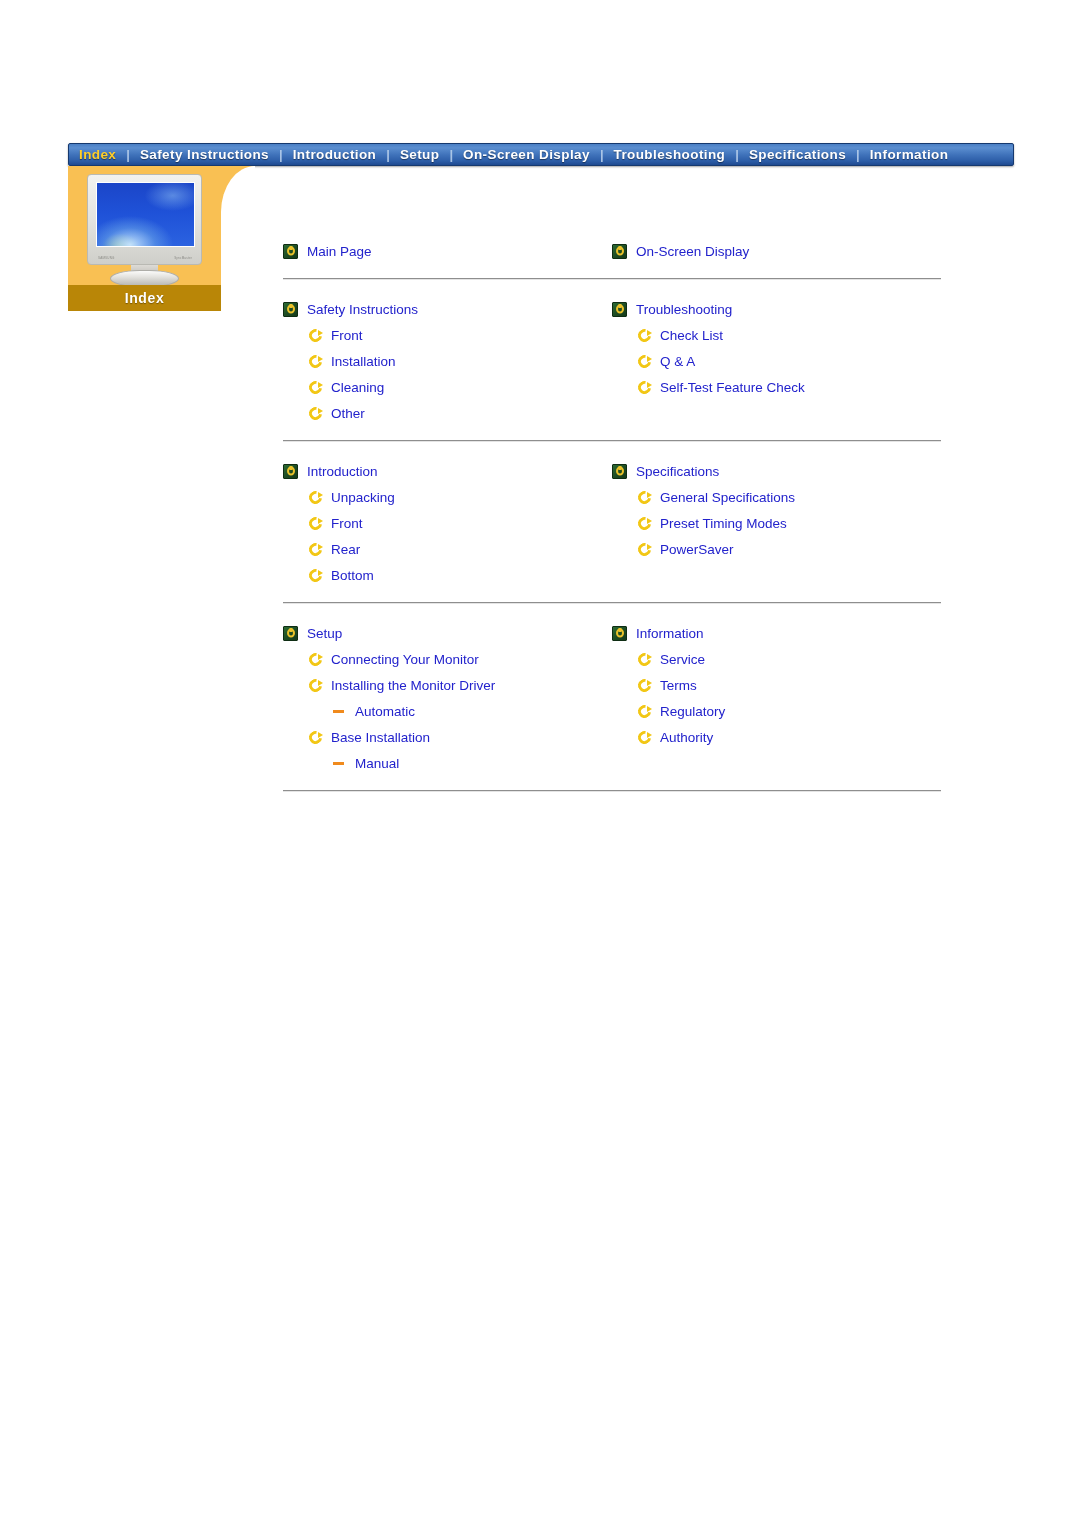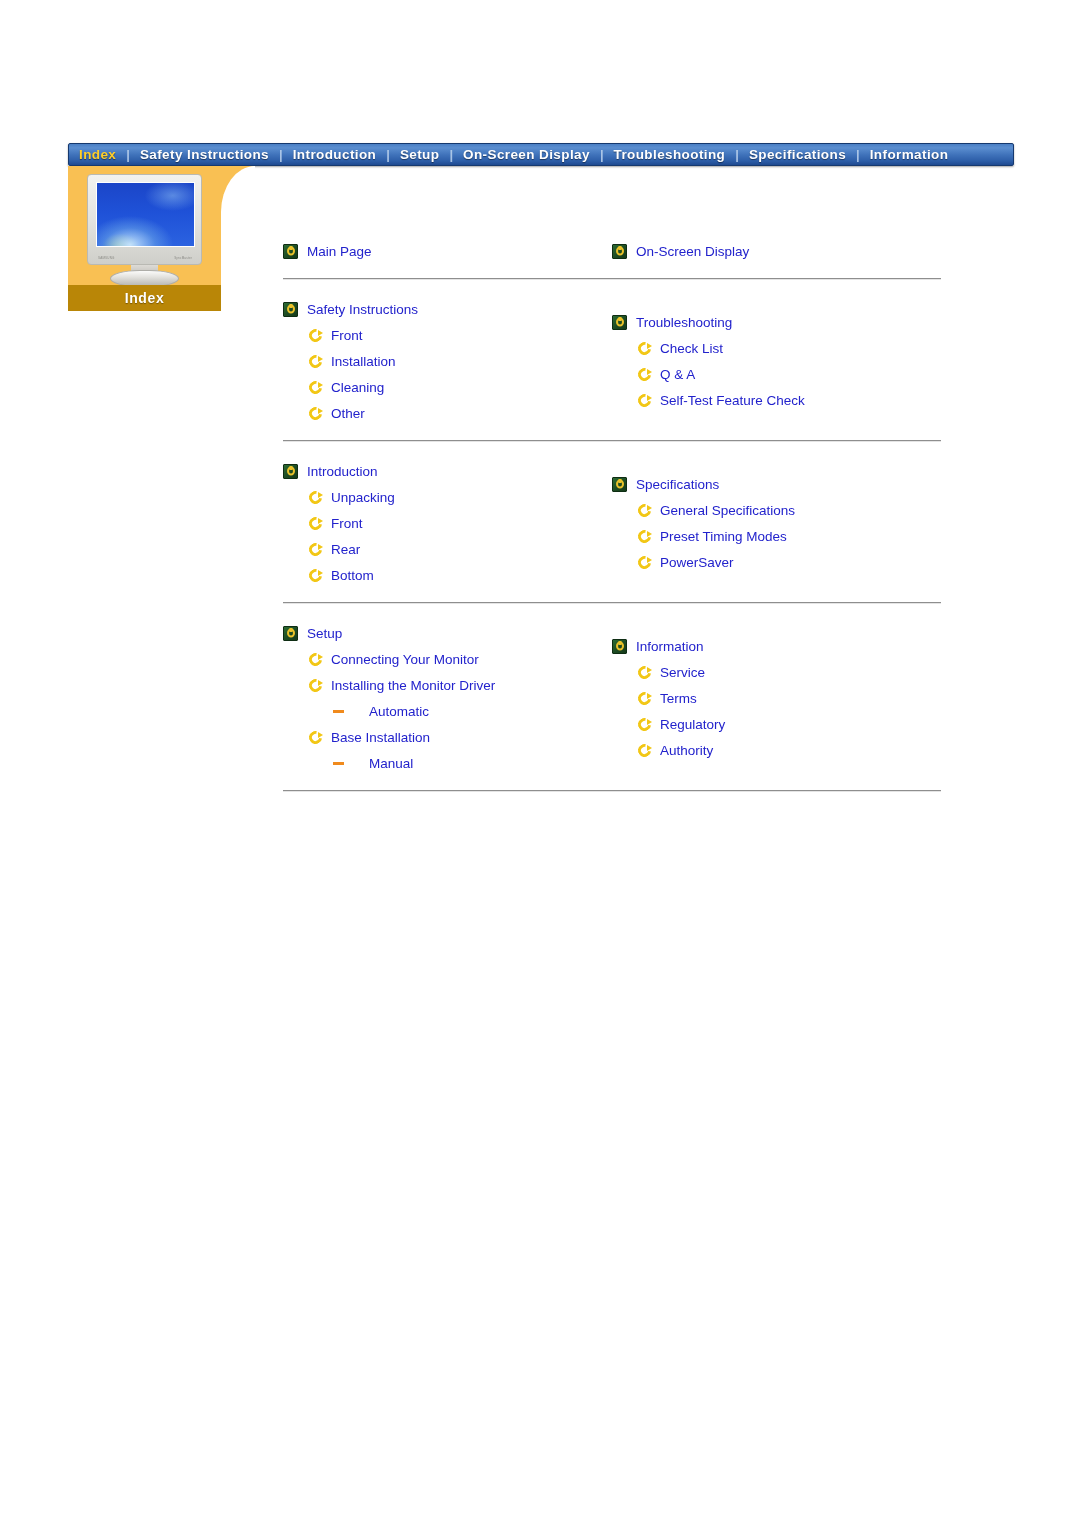--- a/index.html
+++ b/index.html
@@ -171,21 +171,20 @@
     position: absolute;
     left: 283px;
     top: 238px;
     width: 658px;
   }
   .group {
     position: relative;
   }
   .group-cols {
     display: flex;
-    align-items: center;
   }
   .col {
     width: 329px;
     box-sizing: border-box;
   }
   .divider {
     height: 1px;
     background: #8e8e8e;
     border-bottom: 1px solid #e4e4e4;
     margin: 0;
@@ -194,21 +193,21 @@
   .spacer-bottom { height: 14px; }
 
   .row {
     display: flex;
     align-items: center;
     height: 26px;
     white-space: nowrap;
   }
   .row.lvl1 { padding-left: 0px; }
   .row.lvl2 { padding-left: 26px; }
-  .row.lvl3 { padding-left: 50px; gap: 14px; }
+  .row.lvl3 { padding-left: 50px; }
 
   .lbl {
     color: #2222cc;
     font-size: 13.5px;
     cursor: pointer;
   }
   .row.lvl1 .lbl { font-weight: normal; }
 
   
   .ico-green {

